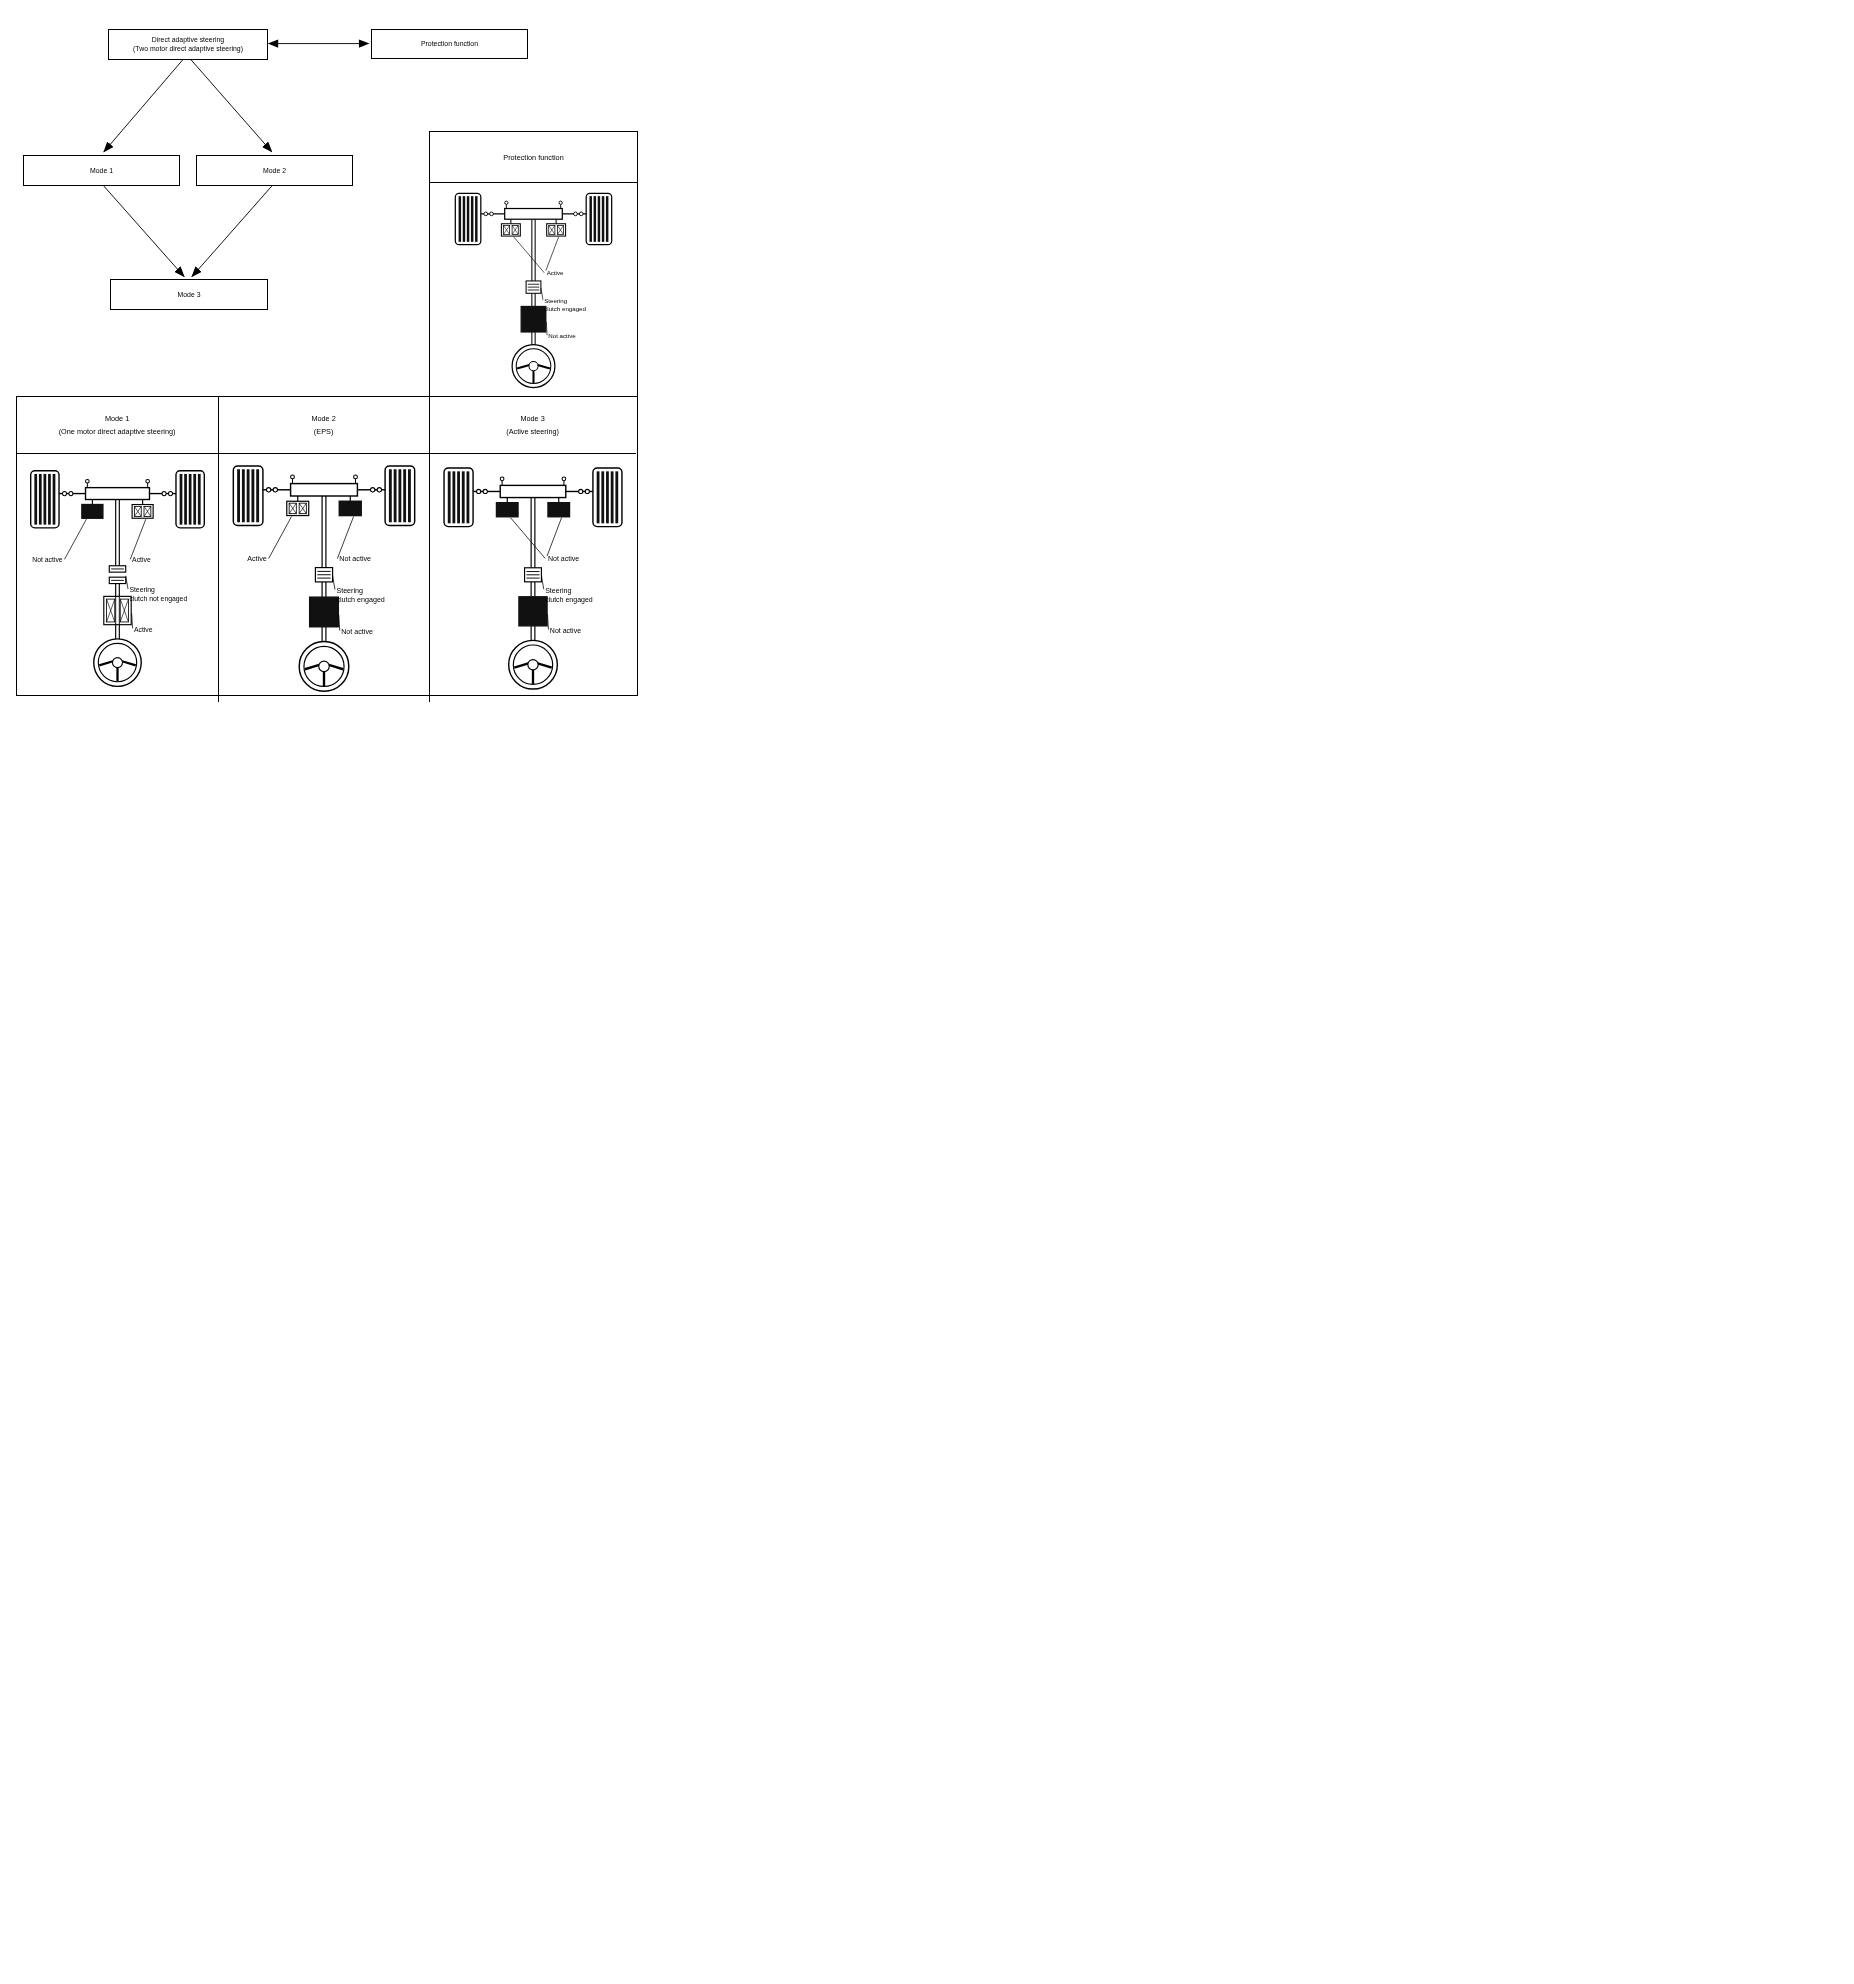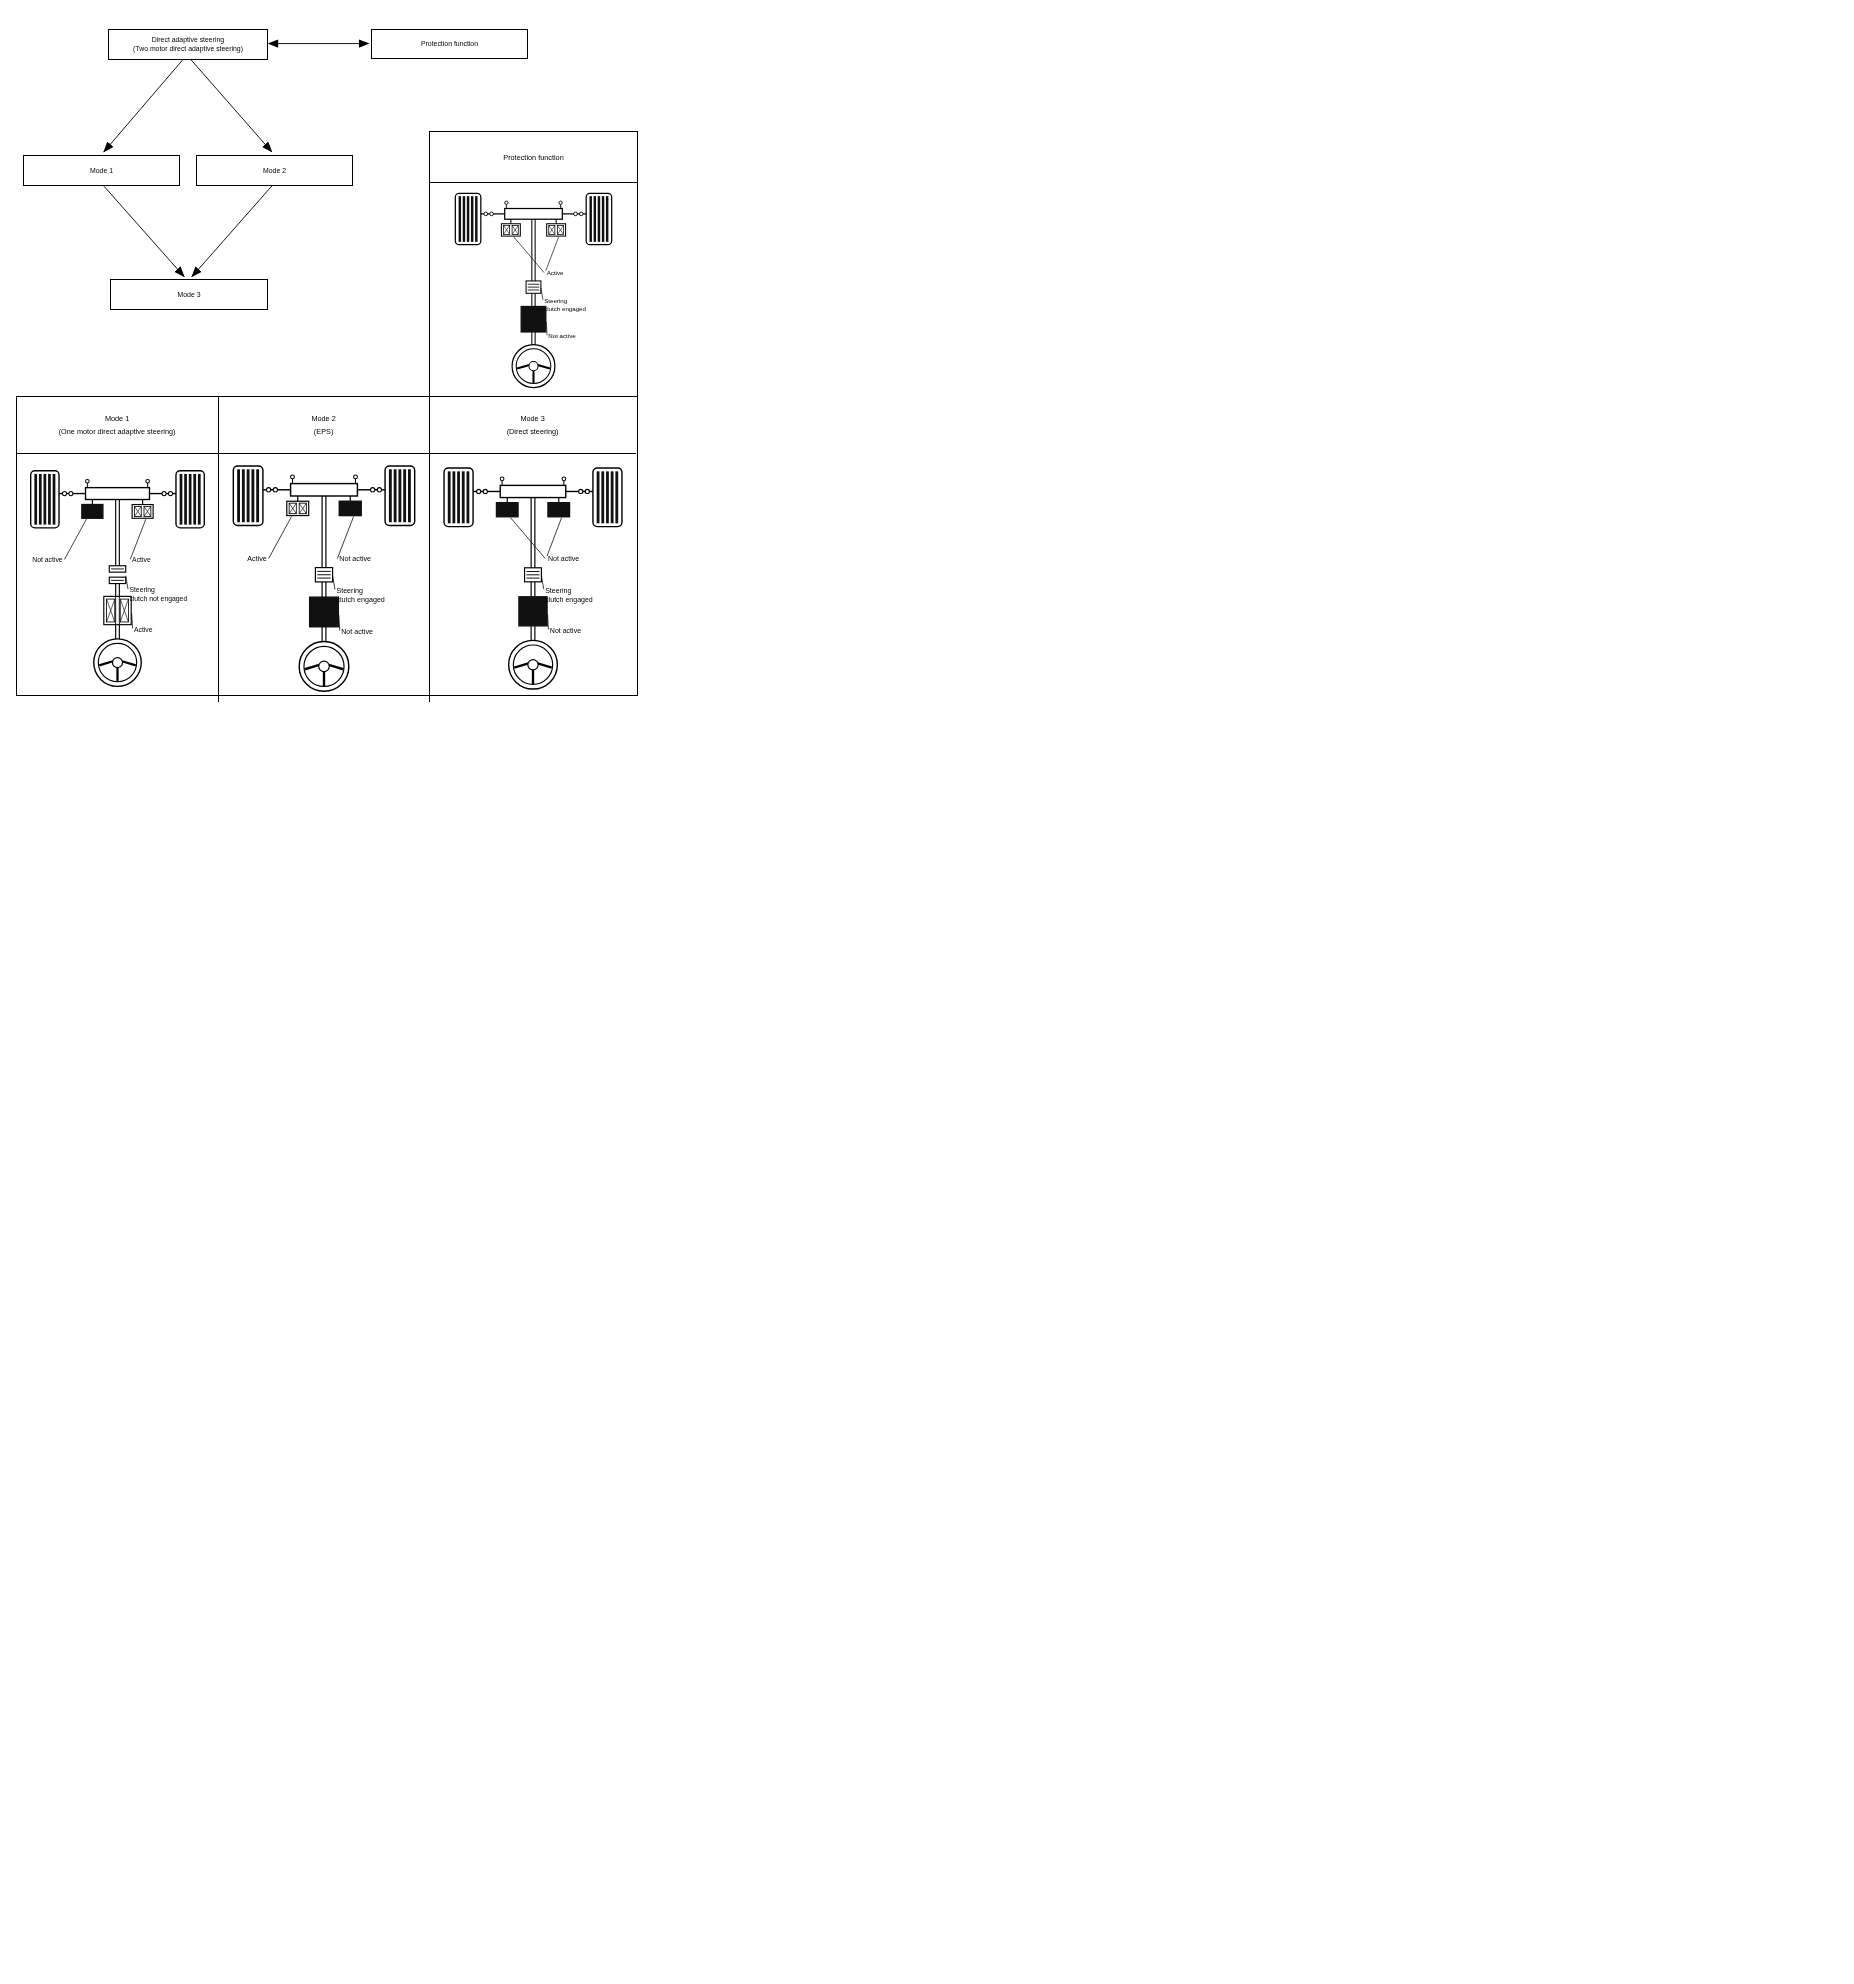--- a/index.html
+++ b/index.html
@@ -312,21 +312,21 @@
             <text x="246" y="311" text-anchor="start" font-size="15" fill="#000" stroke="none">clutch engaged</text>
             <line x1="251" y1="337" x2="253" y2="370" stroke="#000" stroke-width="1.6"></line>
             <text x="256" y="377" text-anchor="start" font-size="15" fill="#000" stroke="none">Not active</text>
           </g>
         </svg>
     </div>
   </div>
   <div class="bcol">
     <div class="panel-head">
       <div>Mode 3</div>
-      <div>(Direct steering)</div>
+      <div>(Active steering)</div>
     </div>
     <div class="panel-body">
       <svg class="diagram" viewBox="0 0 440 520" preserveAspectRatio="xMidYMid meet">
           <g stroke="#000" fill="none" stroke-width="3">
             <rect x="30" y="25" width="62" height="125" rx="9" fill="#fff" stroke-width="3"></rect>
             <rect x="38" y="32" width="6" height="111" fill="#111" stroke="none"></rect>
             <rect x="48" y="32" width="6" height="111" fill="#111" stroke="none"></rect>
             <rect x="58" y="32" width="6" height="111" fill="#111" stroke="none"></rect>
             <rect x="68" y="32" width="6" height="111" fill="#111" stroke="none"></rect>
             <rect x="78" y="32" width="6" height="111" fill="#111" stroke="none"></rect>

